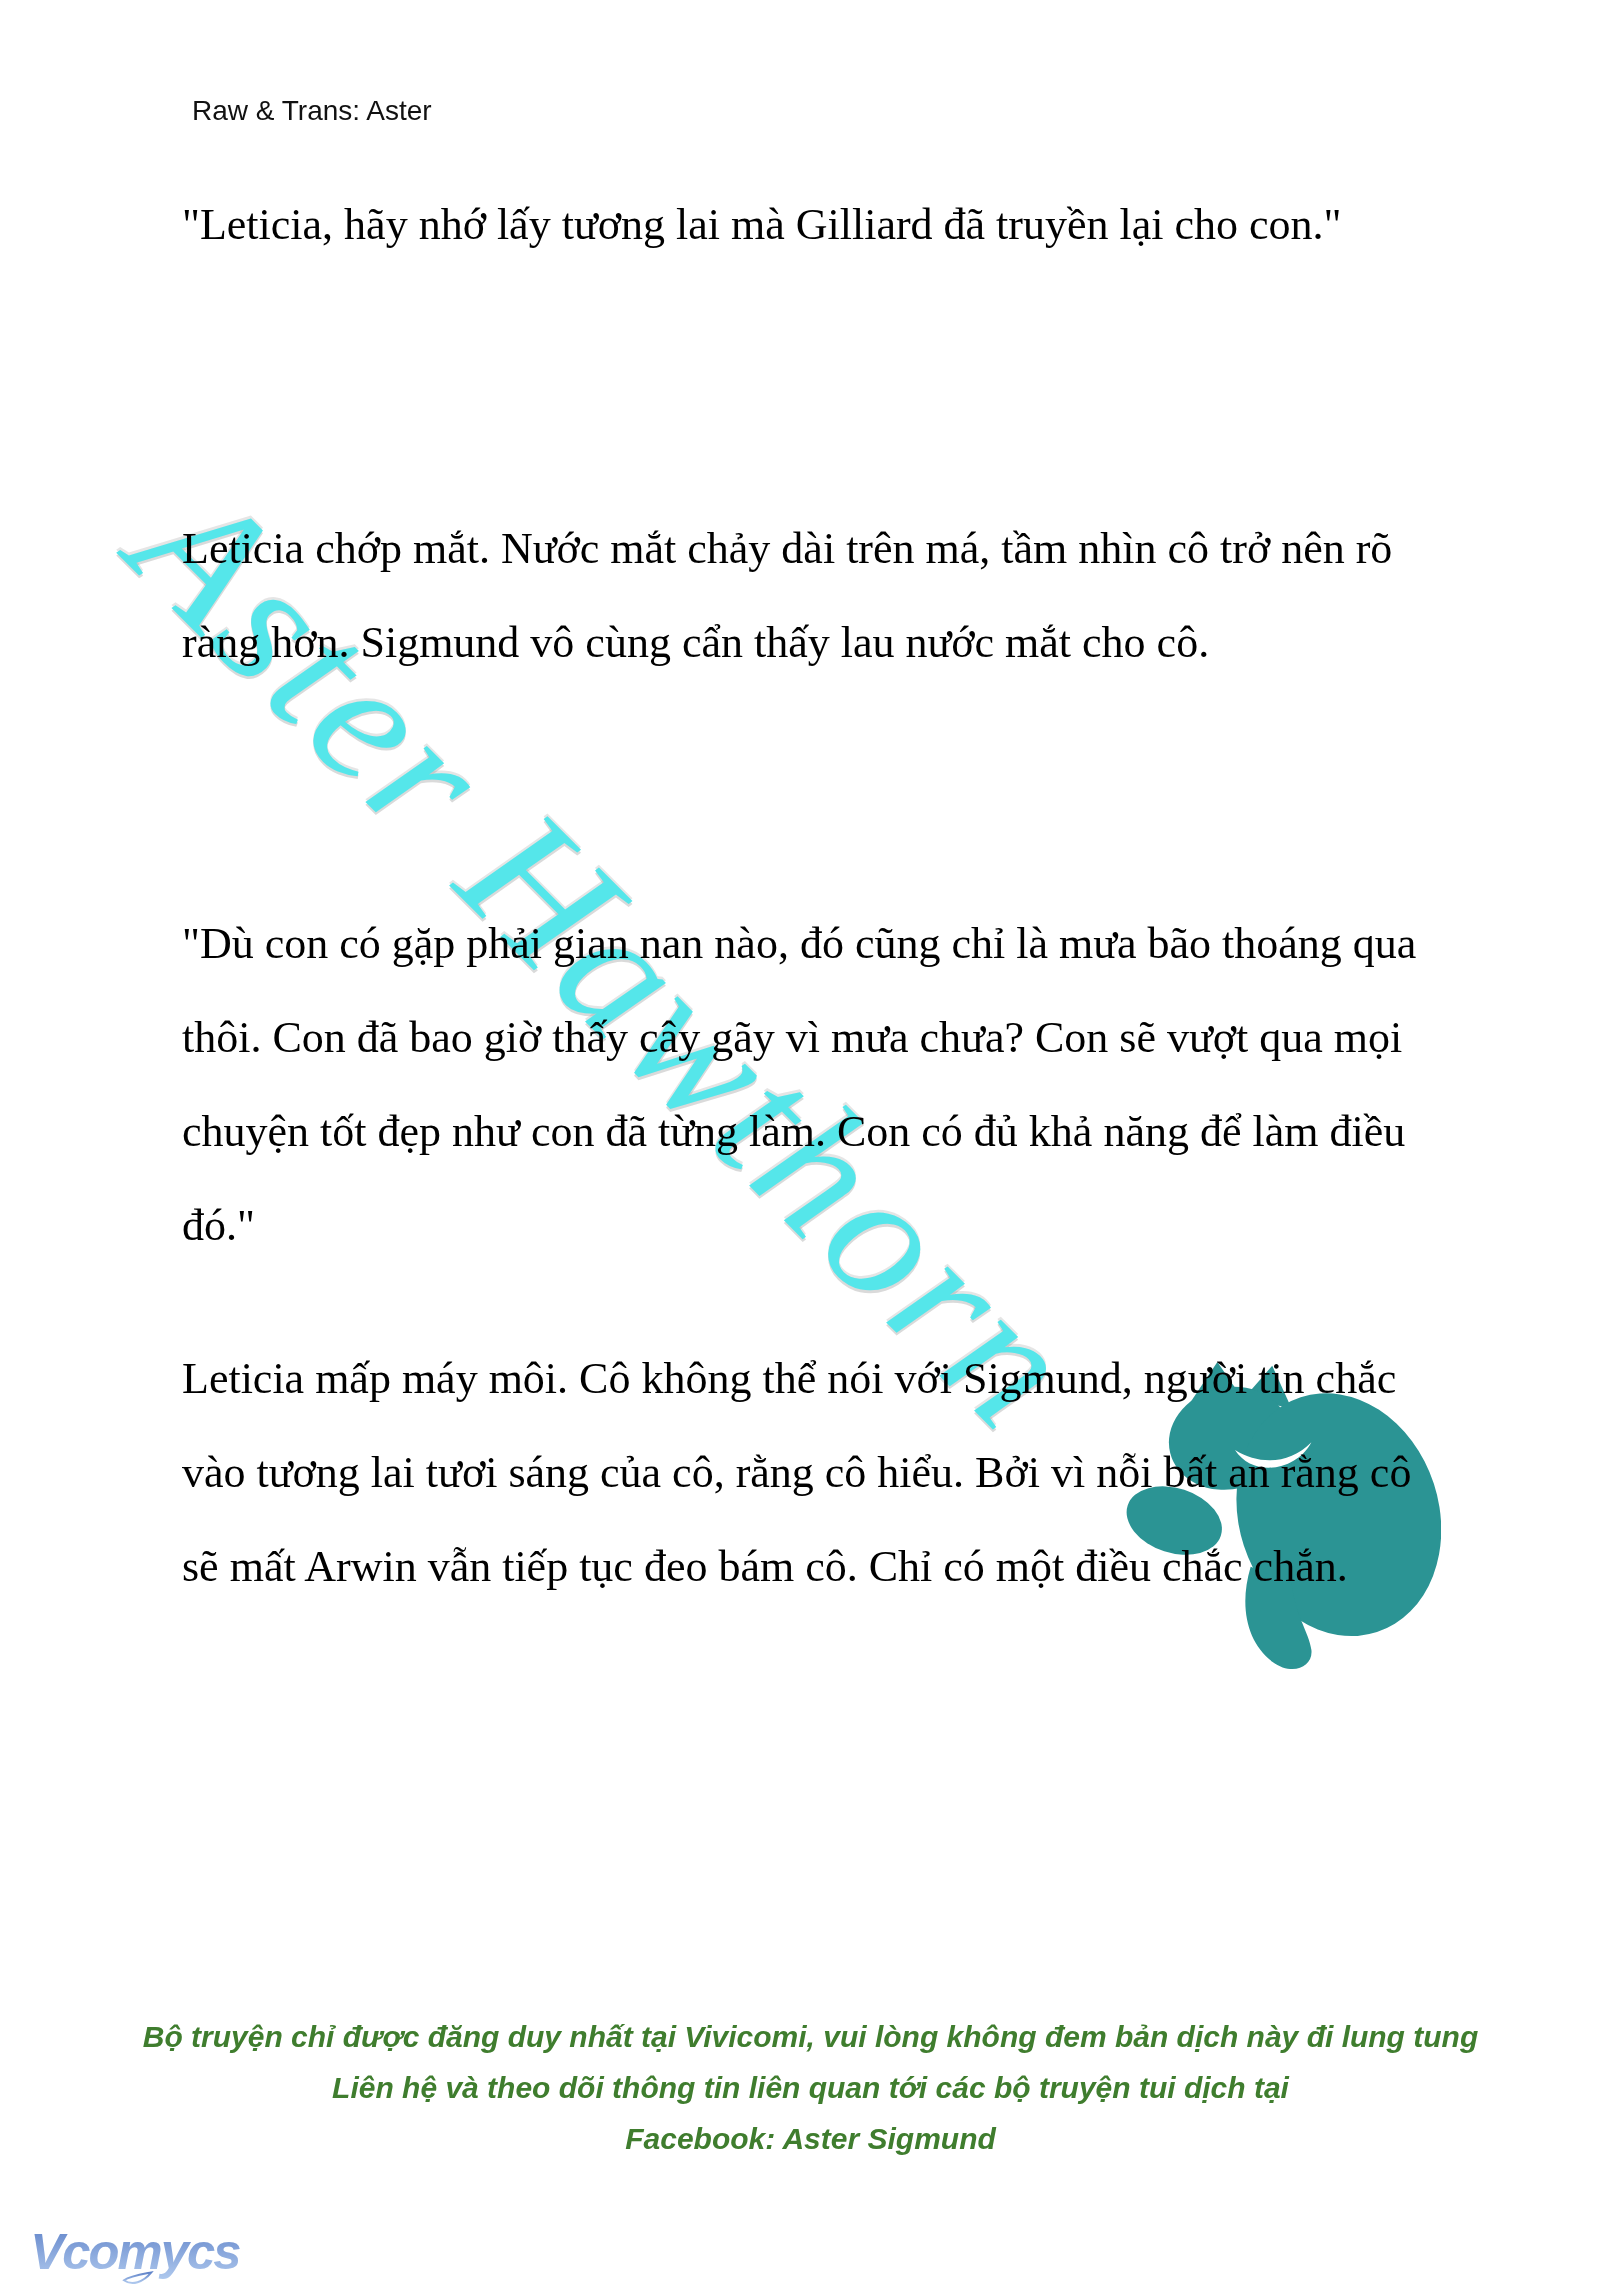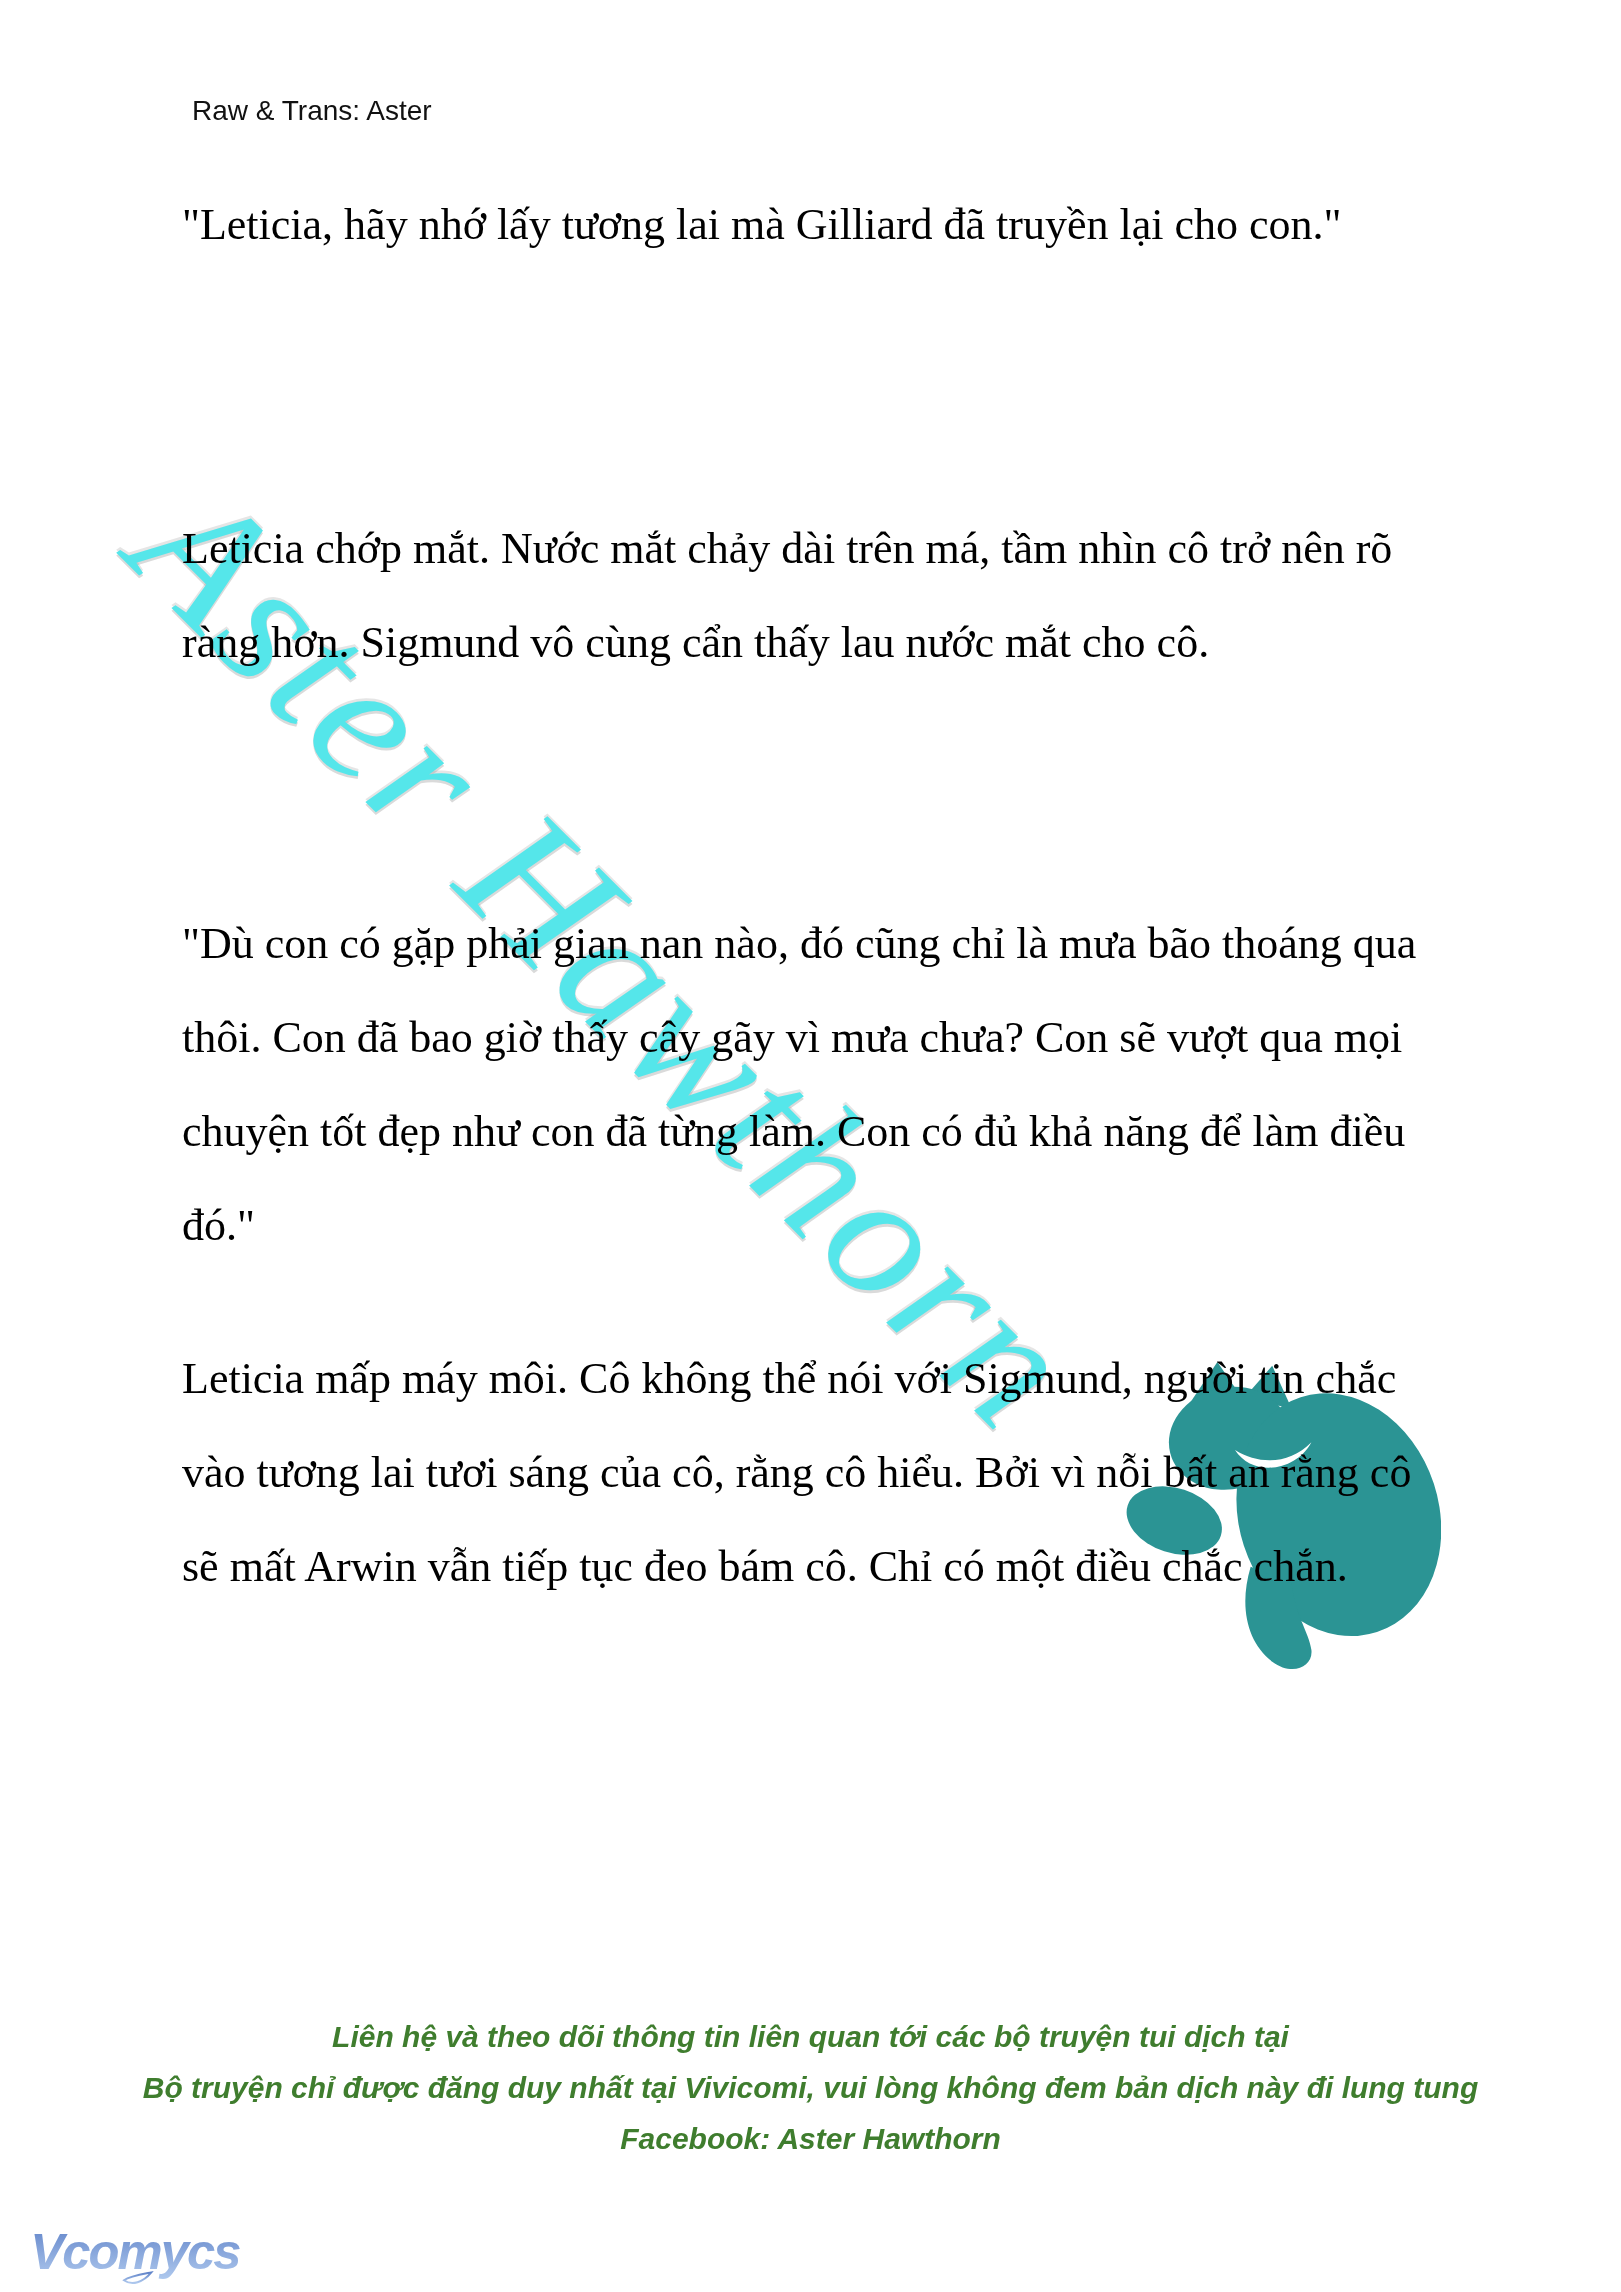--- a/index.html
+++ b/index.html
@@ -70,23 +70,23 @@
   </svg>
 
   <div class="body-text">
     <p id="p1">"Leticia, hãy nhớ lấy tương lai mà Gilliard đã truyền lại cho con."</p>
     <p id="p2">Leticia chớp mắt. Nước mắt chảy dài trên má, tầm nhìn cô trở nên rõ ràng hơn. Sigmund vô cùng cẩn thấy lau nước mắt cho cô.</p>
     <p id="p3">"Dù con có gặp phải gian nan nào, đó cũng chỉ là mưa bão thoáng qua thôi. Con đã bao giờ thấy cây gãy vì mưa chưa? Con sẽ vượt qua mọi chuyện tốt đẹp như con đã từng làm. Con có đủ khả năng để làm điều đó."</p>
     <p id="p4">Leticia mấp máy môi. Cô không thể nói với Sigmund, người tin chắc vào tương lai tươi sáng của cô, rằng cô hiểu. Bởi vì nỗi bất an rằng cô sẽ mất Arwin vẫn tiếp tục đeo bám cô. Chỉ có một điều chắc chắn.</p>
   </div>
 
   <div class="footer">
+    <div>Bộ truyện chỉ được đăng duy nhất tại Vivicomi, vui lòng không đem bản dịch này đi lung tung</div>
     <div>Liên hệ và theo dõi thông tin liên quan tới các bộ truyện tui dịch tại</div>
-    <div>Bộ truyện chỉ được đăng duy nhất tại Vivicomi, vui lòng không đem bản dịch này đi lung tung</div>
-    <div>Facebook: Aster Hawthorn</div>
+    <div>Facebook: Aster Sigmund</div>
   </div>
 
   <svg class="logo-svg" width="235" height="82" viewBox="0 0 240 84" aria-hidden="true">
     <defs>
       <linearGradient id="logoGrad" x1="0" y1="0" x2="0" y2="1">
         <stop offset="0" stop-color="var(--logo-blue-top, #5F82C8)"></stop>
         <stop offset="1" stop-color="var(--logo-blue-bottom, #AFC9EE)"></stop>
       </linearGradient>
     </defs>
     <text x="4" y="62" font-family="Liberation Sans, sans-serif" font-style="italic" font-weight="bold" font-size="52" letter-spacing="-2" fill="url(#logoGrad)">Vcomycs</text>

